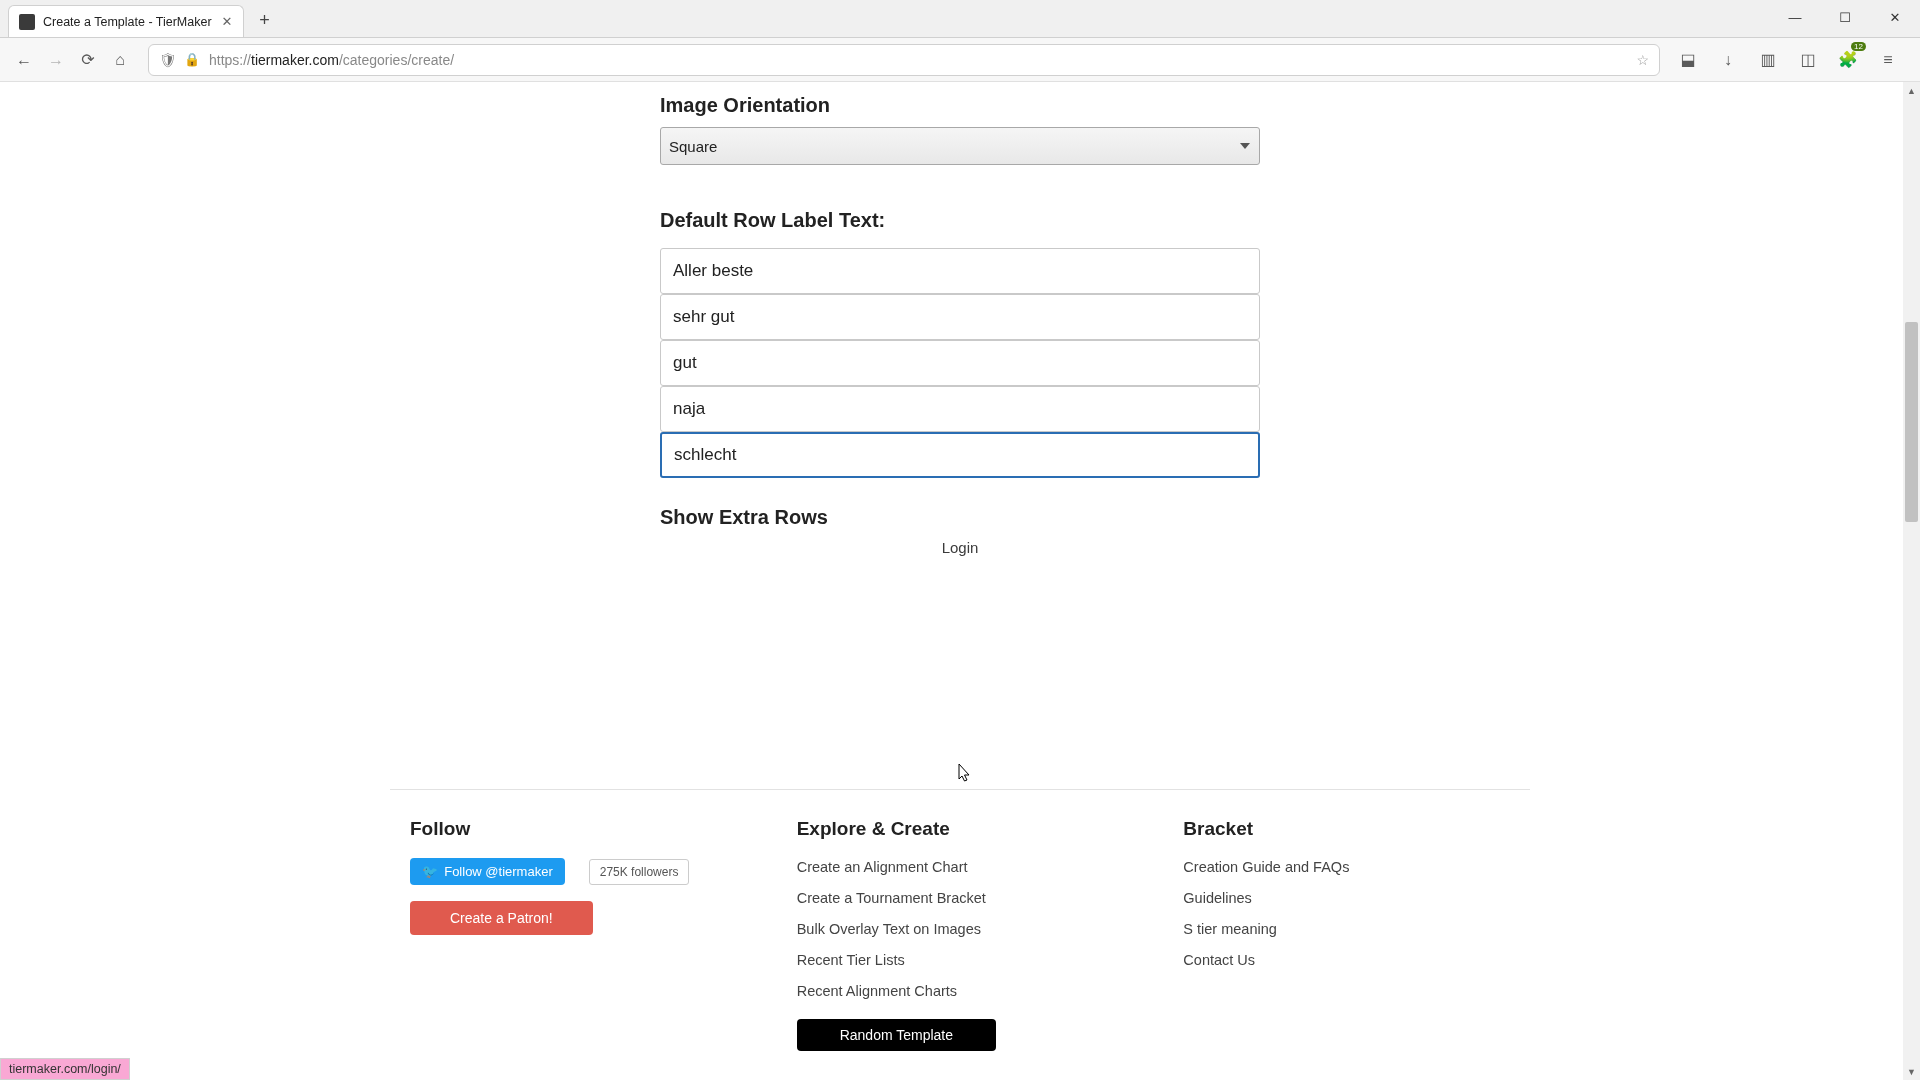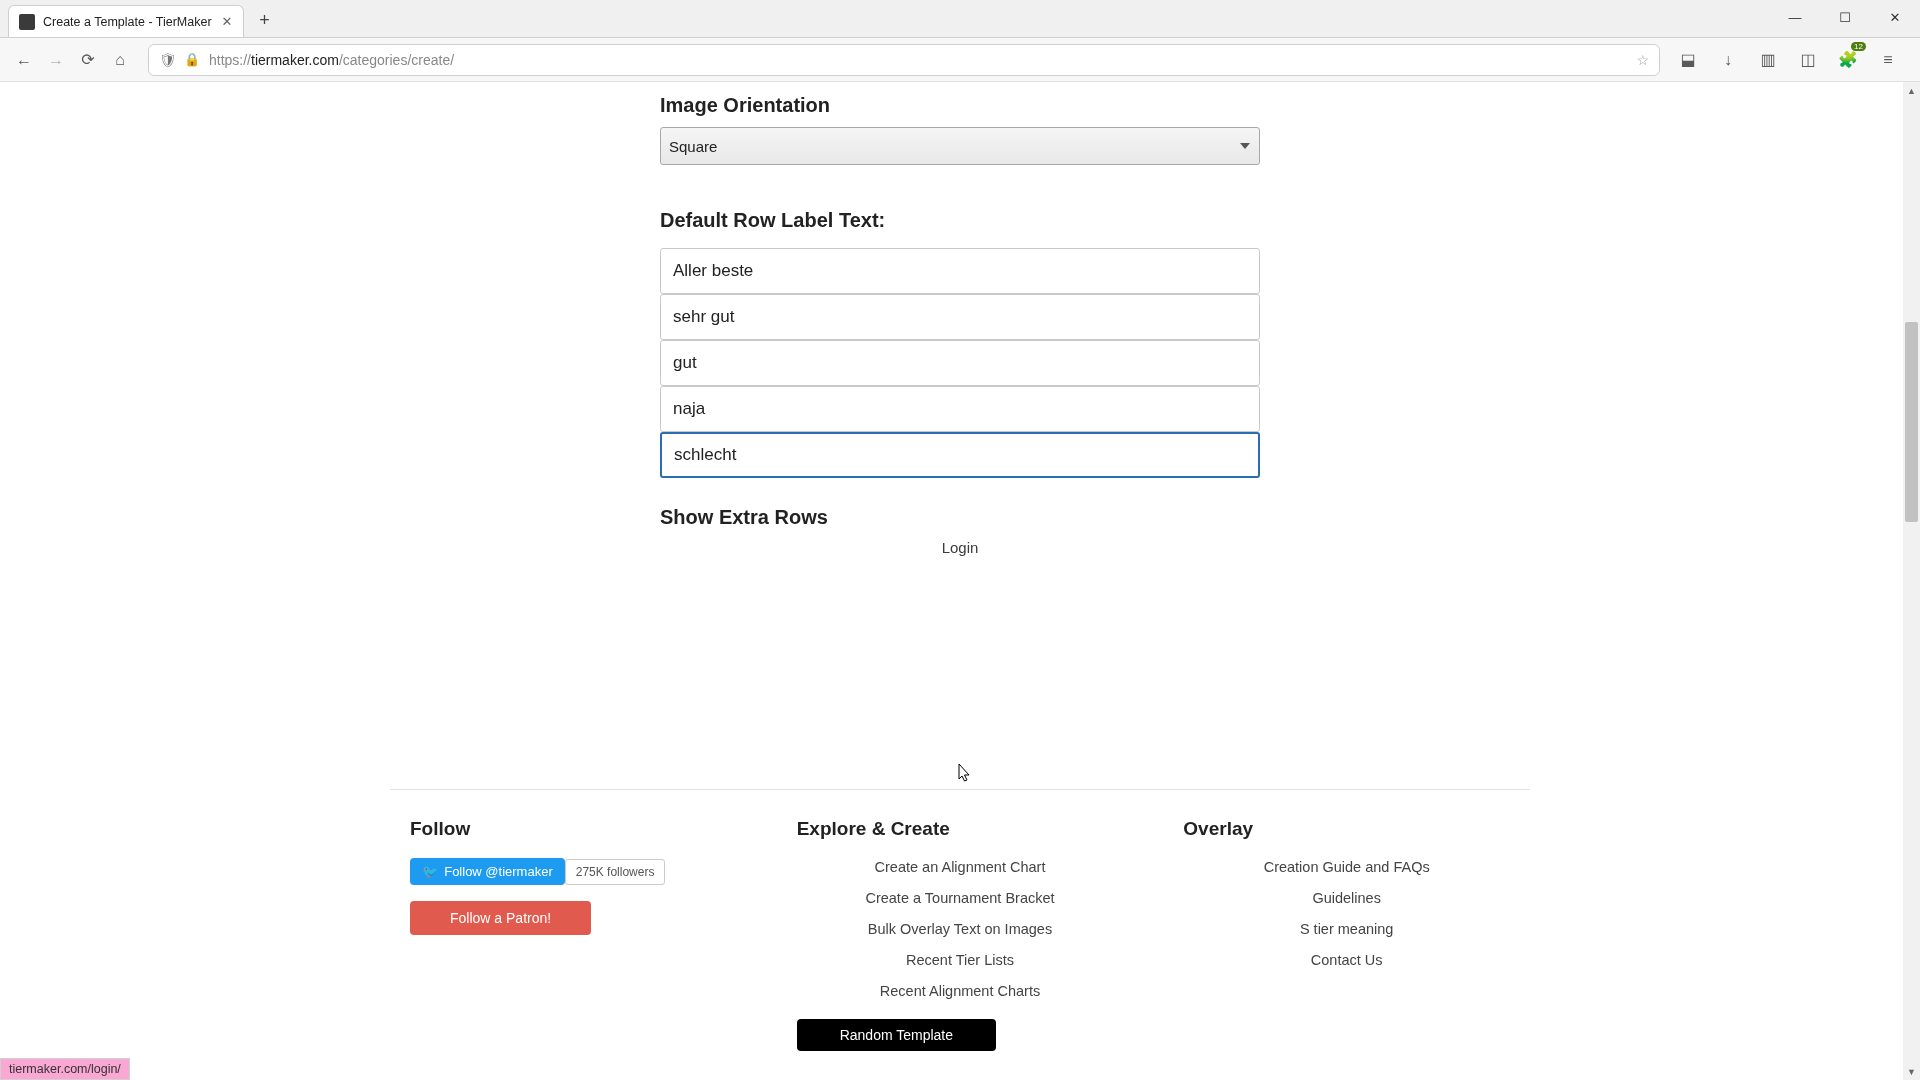--- a/index.html
+++ b/index.html
@@ -42,26 +42,26 @@
 .extra-rows { margin-top: 28px; }
 .login-msg { text-align: center; color: #444; font-size: 15px; margin-top: 20px; margin-bottom: 24px; }
 .login-link { display: block; text-align: center; color: #3b3b3b; font-size: 15px; text-decoration: none; margin-bottom: 16px; }
 
 .divider { border-top: 1px solid #e2e2e2; margin-top: 6px; }
 
 .footer { width: 1140px; margin: 28px auto 0; display: flex; gap: 60px; padding: 0 20px; }
 .footer-col { flex: 1; }
 .footer-col h3 { font-size: 19px; font-weight: 700; margin-bottom: 18px; color: #222; }
 .footer-links { list-style: none; }
-.footer-links li { margin-bottom: 13px; text-align: center; }
+.footer-links li { margin-bottom: 13px; }
 .footer-links a { color: #444; font-size: 14.5px; text-decoration: none; }
 
 .twitter-follow { display: inline-flex; align-items: center; }
 .tw-btn { background: #1d9bf0; color: #fff; border-radius: 4px; padding: 6px 12px; font-size: 13px; display: inline-flex; align-items: center; gap: 6px; }
-.tw-count { border: 1px solid #ccc; border-radius: 3px; padding: 5px 10px; font-size: 12px; color: #555; margin-left: 0; background: #fff; }
+.tw-count { border: 1px solid #ccc; border-radius: 3px; padding: 5px 10px; font-size: 12px; color: #555; margin-left: 24px; background: #fff; }
 .patron-btn { display: inline-block; background: #e05a4e; color: #fff; border-radius: 4px; padding: 9px 40px; font-size: 14px; margin-top: 16px; }
 
 .random-btn { display: inline-block; background: #000000; color: #fff; border-radius: 4px; padding: 8px 43px; font-size: 14px; margin-top: 6px; text-align: center; }
 
 
 .status-bar { position: absolute; left: 0; bottom: 0; background: #f9a8d4; border: 1px solid #d0d0d0; padding: 3px 8px; font-size: 12.5px; color: #333; }
 
 
 .cursor { position: absolute; left: 955px; top: 762px; width: 18px; height: 22px; pointer-events: none; }
 .cursor svg { width: 18px; height: 22px; }
@@ -146,37 +146,37 @@
     <div class="footer" style="margin-top:28px;">
       <div class="footer-col">
         <h3>Follow</h3>
         <div class="twitter-follow">
           <span class="tw-btn">
             <span>🐦</span>
             <span>Follow @tiermaker</span>
           </span>
           <span class="tw-count">275K followers</span>
         </div>
-        <div><span class="patron-btn">Follow a Patron!</span></div>
+        <div><span class="patron-btn">Create a Patron!</span></div>
       </div>
 
       <div class="footer-col">
         <h3>Explore &amp; Create</h3>
         <ul class="footer-links">
           <li><a href="#">Create an Alignment Chart</a></li>
           <li><a href="#">Create a Tournament Bracket</a></li>
           <li><a href="#">Bulk Overlay Text on Images</a></li>
           <li><a href="#">Recent Tier Lists</a></li>
           <li><a href="#">Recent Alignment Charts</a></li>
         </ul>
         <span class="random-btn">Random Template</span>
       </div>
 
       <div class="footer-col">
-        <h3>Overlay</h3>
+        <h3>Bracket</h3>
         <ul class="footer-links">
           <li><a href="#">Creation Guide and FAQs</a></li>
           <li><a href="#">Guidelines</a></li>
           <li><a href="#">S tier meaning</a></li>
           <li><a href="#">Contact Us</a></li>
         </ul>
       </div>
     </div>
   </div>
 

